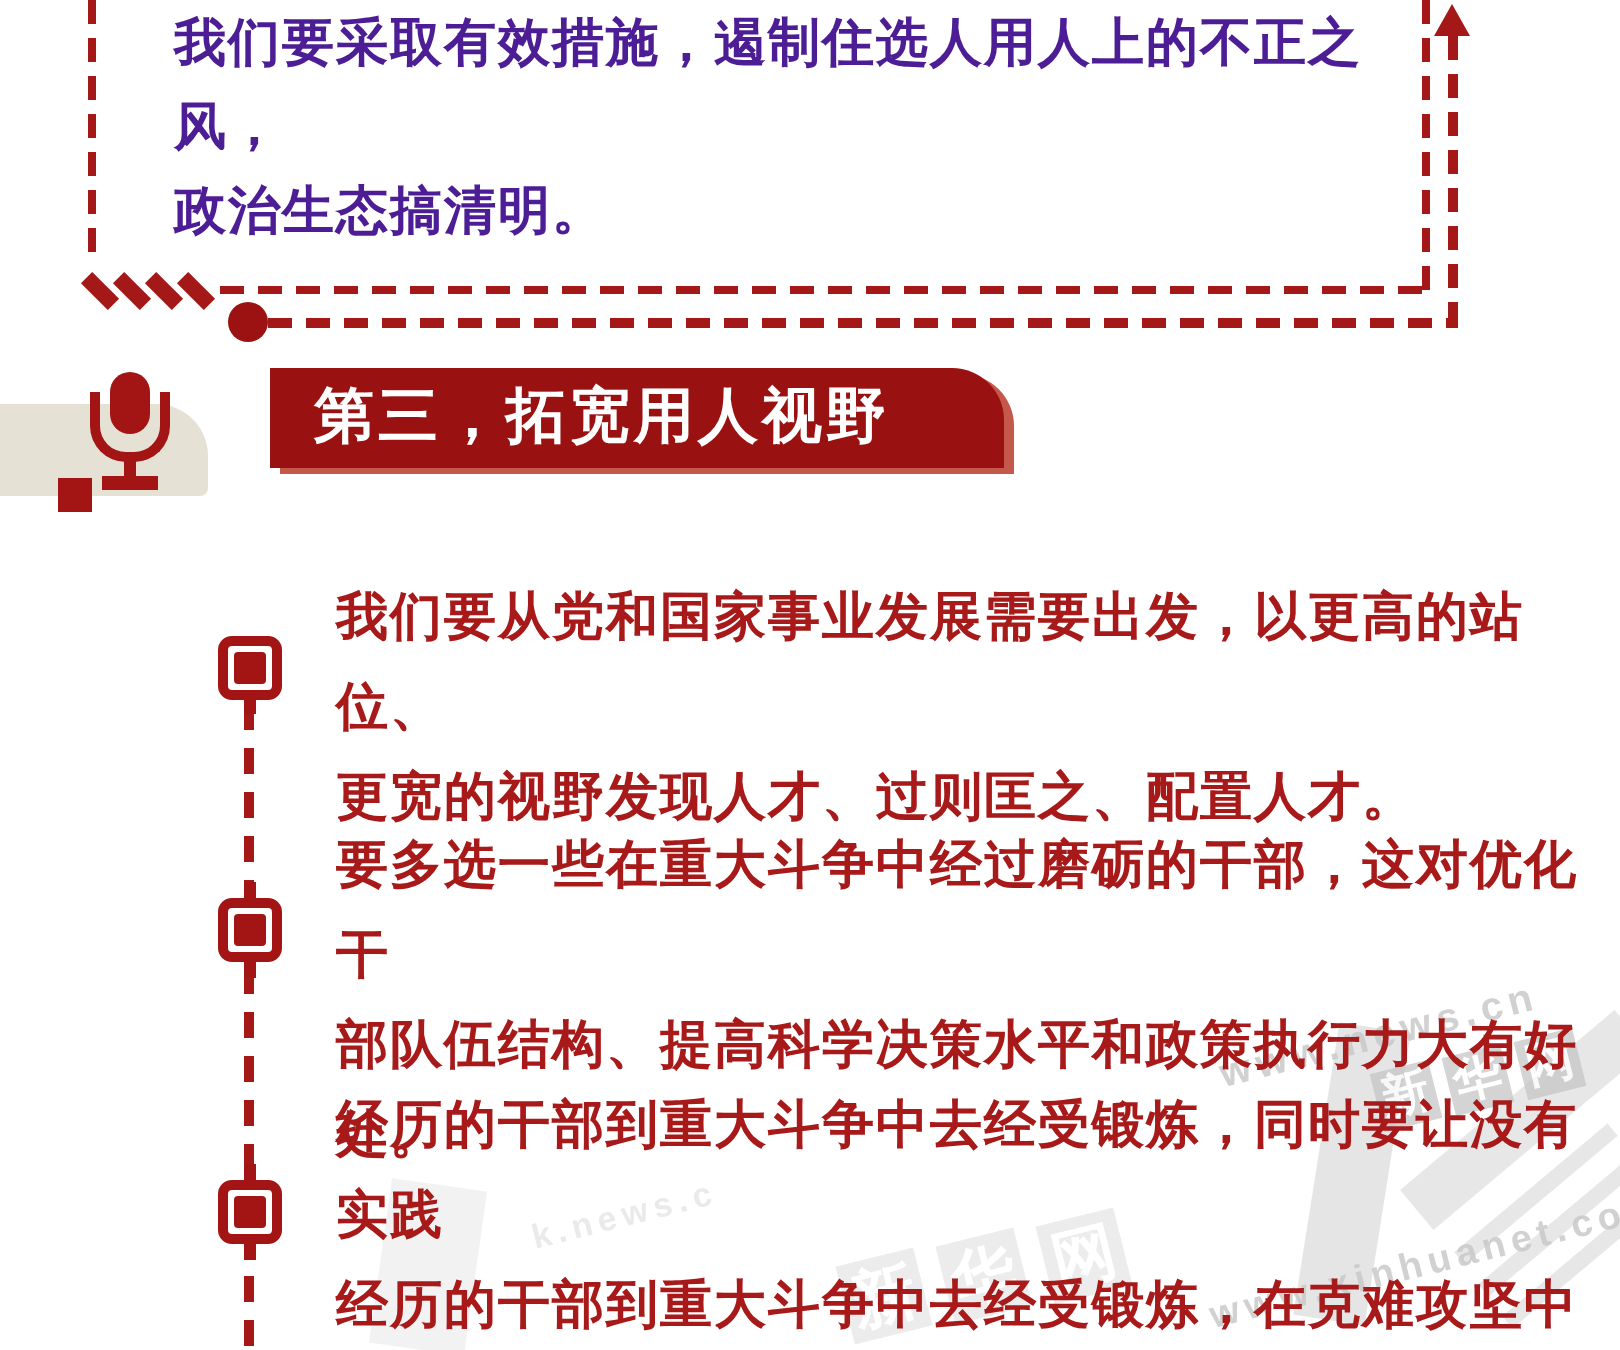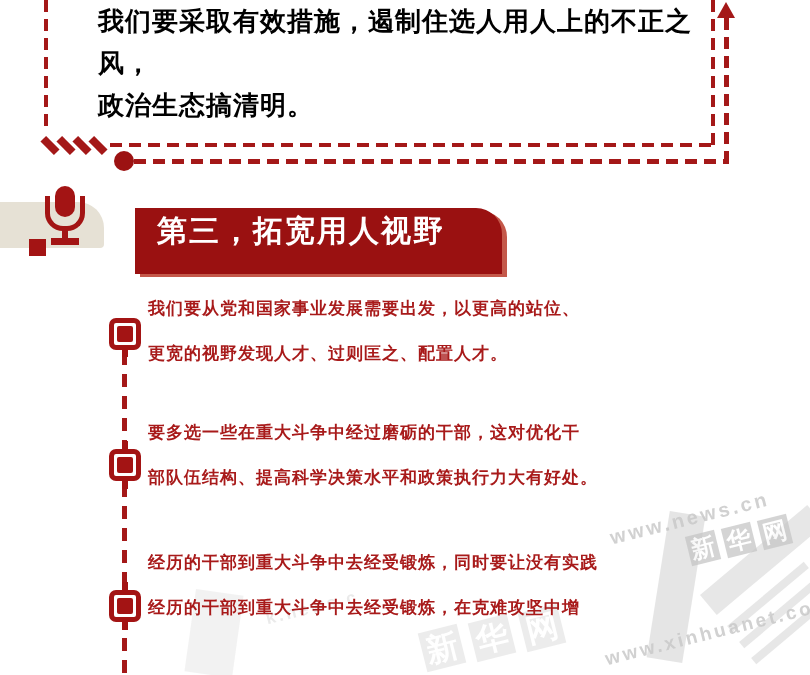--- a/index.html
+++ b/index.html
@@ -7,49 +7,49 @@
     position:relative;width:810px;height:675px;background:#fff;overflow:hidden;
     font-family:"Liberation Sans","DejaVu Sans",sans-serif;
   }
   
   .dash-v{position:absolute;width:4px;
     background:repeating-linear-gradient(to bottom,#a41818 0 12px,transparent 12px 19px);}
   .dash-h{position:absolute;height:4px;
     background:repeating-linear-gradient(to right,#a41818 0 12px,transparent 12px 19px);}
   .dash-v.thick{width:5px;}
   
-  .quote-text{position:absolute;left:98px;top:0;width:630px;
-    color:#000000;font-size:26px;font-weight:bold;line-height:42px;letter-spacing:1px;}
+  .quote-text{position:absolute;left:87px;top:0;width:630px;
+    color:#4c1d95;font-size:26px;font-weight:bold;line-height:42px;letter-spacing:1px;}
   
   .slash{position:absolute;width:8px;height:19px;background:#a41818;transform:rotate(-45deg);}
   
   .node{position:absolute;left:114px;top:151px;width:20px;height:20px;border-radius:50%;background:#9c1212;}
   
   .arrow-up{position:absolute;left:717px;top:2px;width:0;height:0;
     border-left:9px solid transparent;border-right:9px solid transparent;border-bottom:16px solid #a41818;}
   
   .mic-plate{position:absolute;left:0;top:202px;width:104px;height:46px;background:#e6e1d5;
     border-top-right-radius:26px;border-bottom-right-radius:4px;}
   .mic-body{position:absolute;left:55px;top:186px;width:20px;height:31px;background:#a31414;border-radius:10px;}
   .mic-arc{position:absolute;left:45px;top:196px;width:30px;height:30px;
     border:5px solid #a31414;border-top:none;border-bottom-left-radius:18px;border-bottom-right-radius:18px;}
   .mic-stem{position:absolute;left:62px;top:230px;width:6px;height:9px;background:#a31414;}
   .mic-base{position:absolute;left:51px;top:238px;width:28px;height:7px;background:#a31414;}
   .mic-square{position:absolute;left:29px;top:239px;width:17px;height:17px;background:#a31414;}
-  .banner{position:absolute;left:135px;top:208px;width:367px;height:66px;background:#9a1111;
-    border-top-right-radius:26px;box-shadow:5px 3px 0 0 #c4584a;font-family:Liberation Mono, monospace;}
+  .banner{position:absolute;left:135px;top:184px;width:367px;height:50px;background:#9a1111;
+    border-top-right-radius:26px;box-shadow:5px 3px 0 0 #c4584a;}
   .banner-title{color:#ffffff;font-size:30px;font-weight:bold;line-height:50px;
     padding-left:22px;letter-spacing:2px;white-space:nowrap;}
   
   .stamp{position:absolute;left:109px;width:32px;height:32px;background:#fff;
     border:5px solid #a31414;border-radius:7px;box-sizing:border-box;z-index:3;}
   .stamp-inner{position:absolute;left:3px;top:3px;width:16px;height:16px;background:#a31414;border-radius:2px;}
   .tick{position:absolute;left:122px;width:6px;height:9px;background:#a31414;z-index:2;}
-  .bullet-text{position:absolute;left:148px;width:640px;
-    color:#a81a1a;font-size:17px;font-weight:bold;line-height:45px;letter-spacing:1px;}
+  .bullet-text{position:absolute;left:168px;width:640px;
+    color:#a81a1a;font-size:26px;font-weight:bold;line-height:45px;letter-spacing:1px;}
   
   .wm{position:absolute;pointer-events:none;}
   .wm-url{color:#c9c9c9;font-size:20px;font-weight:bold;letter-spacing:3px;
     transform:rotate(-14deg);white-space:nowrap;opacity:.85;}
   .wm-tile{position:absolute;width:30px;height:30px;background:#c6c6c6;color:#ffffff;
     font-size:24px;font-weight:bold;text-align:center;line-height:30px;transform:rotate(-14deg);opacity:.75;}
   .wm-bar{position:absolute;background:#d0d0d0;}
   .wm-faint{opacity:.45;}
 </style>
 </head>

